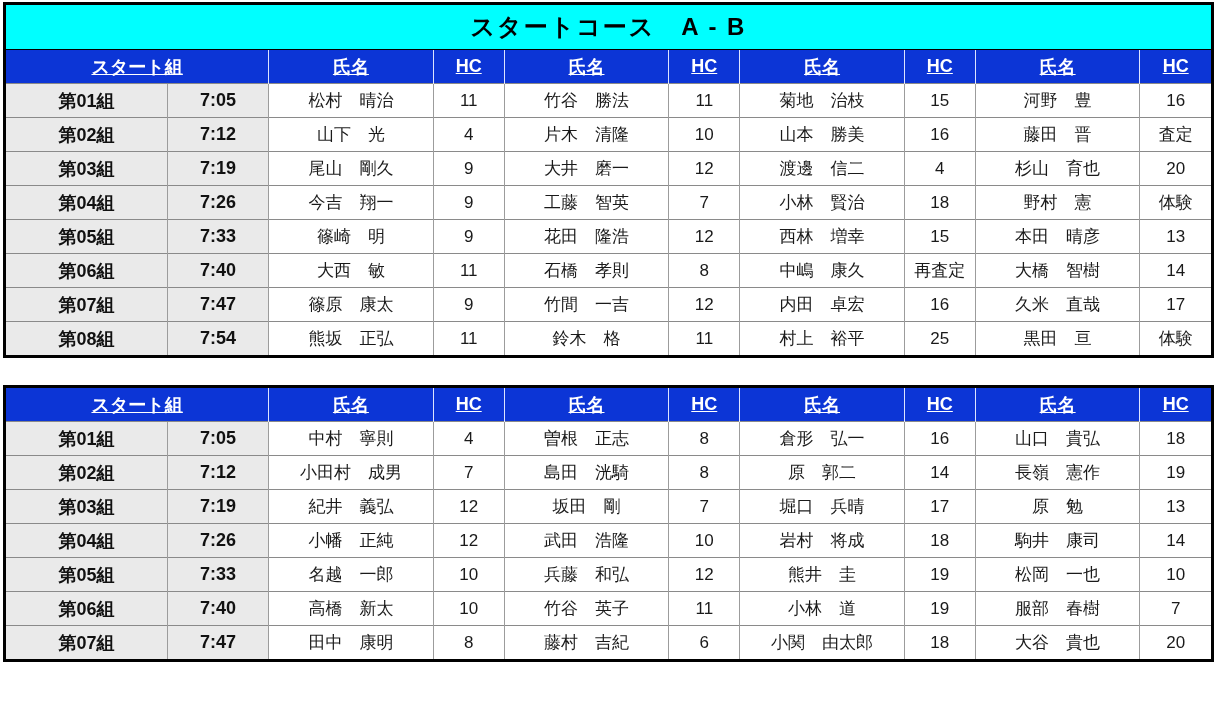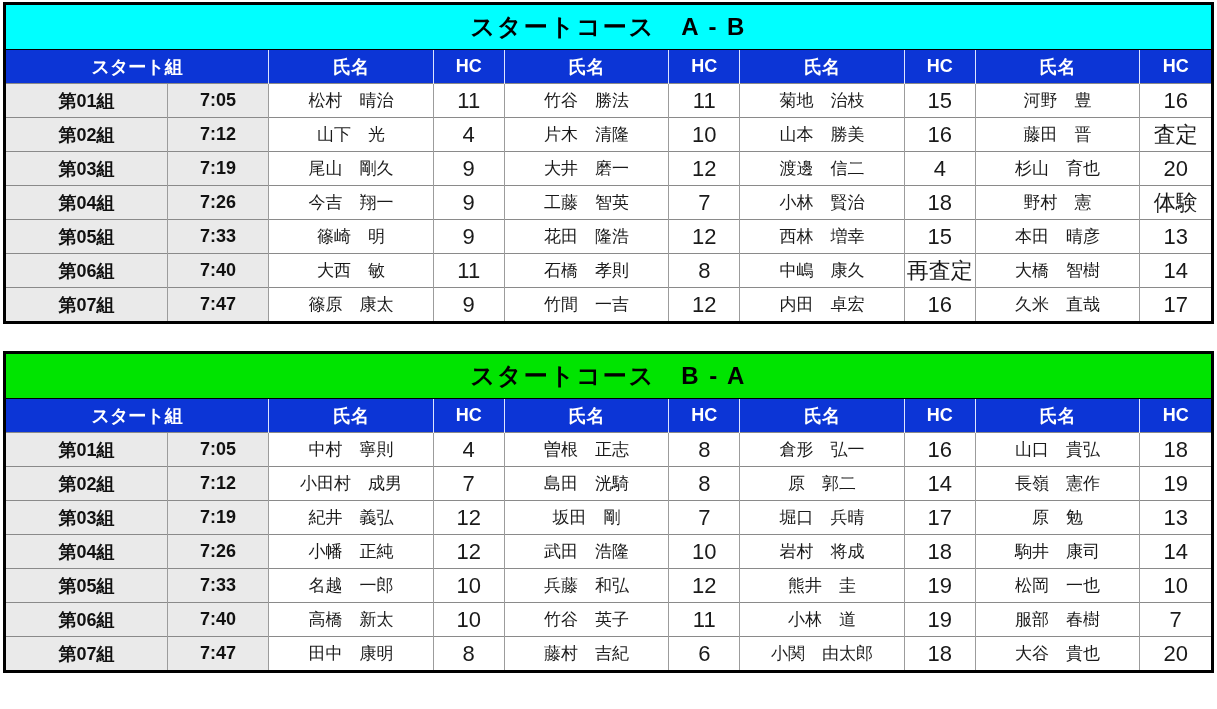--- a/index.html
+++ b/index.html
@@ -34,20 +34,21 @@
   }
 
   thead th {
     background: #0C35D6;
     color: #fff;
     font-size: 18px;
     font-weight: bold;
     height: 33px;
     padding: 0;
     border-left: 1px solid #dde4ff;
+    text-decoration: underline;
   }
   thead th:first-child { border-left: none; }
 
   td {
     height: 33px;
     padding: 0 2px;
     text-align: center;
     vertical-align: middle;
     font-size: 17px;
     color: #1a1a1a;
@@ -59,21 +60,21 @@
   td:first-child { border-left: none; }
 
   .c-group, .c-time {
     background: #EAEAEA;
     font-weight: bold;
     font-size: 18px;
     color: #111;
     margin-left: 12px;
   }
   .c-name { font-size: 17px; margin-left: 23px; }
-  .c-hc   { font-size: 22px; }
+  .c-hc   { font-size: 17px; }
 </style>
 </head>
 <body>
 
 <section class="sheet">
   <div class="title" style="background: rgb(0, 255, 255);">スタートコース　A - B</div>
   <table>
     <colgroup>
       <col style="width:13.4%">
         <col style="width:8.4%">
@@ -177,26 +178,37 @@
           <td class="c-time">7:47</td>
           <td class="c-name">篠原　康太</td>
           <td class="c-hc">9</td>
           <td class="c-name">竹間　一吉</td>
           <td class="c-hc">12</td>
           <td class="c-name">内田　卓宏</td>
           <td class="c-hc">16</td>
           <td class="c-name">久米　直哉</td>
           <td class="c-hc">17</td>
         </tr>
+        <tr>
+          <td class="c-group">第08組</td>
+          <td class="c-time">7:54</td>
+          <td class="c-name">熊坂　正弘</td>
+          <td class="c-hc">11</td>
+          <td class="c-name">鈴木　格</td>
+          <td class="c-hc">11</td>
+          <td class="c-name">村上　裕平</td>
+          <td class="c-hc">25</td>
+          <td class="c-name">黒田　亘</td>
+          <td class="c-hc">体験</td>
+        </tr>
       </tbody>
   </table>
 </section>
 
 <section class="sheet">
-  <div class="title" style="background: rgb(0, 228, 0);">スタートコース　B - A</div>
   <table>
     <colgroup>
       <col style="width:13.4%">
         <col style="width:8.4%">
       <col style="width:13.65%">
         <col style="width:5.9%">
       <col style="width:13.65%">
         <col style="width:5.9%">
       <col style="width:13.65%">
         <col style="width:5.9%">

